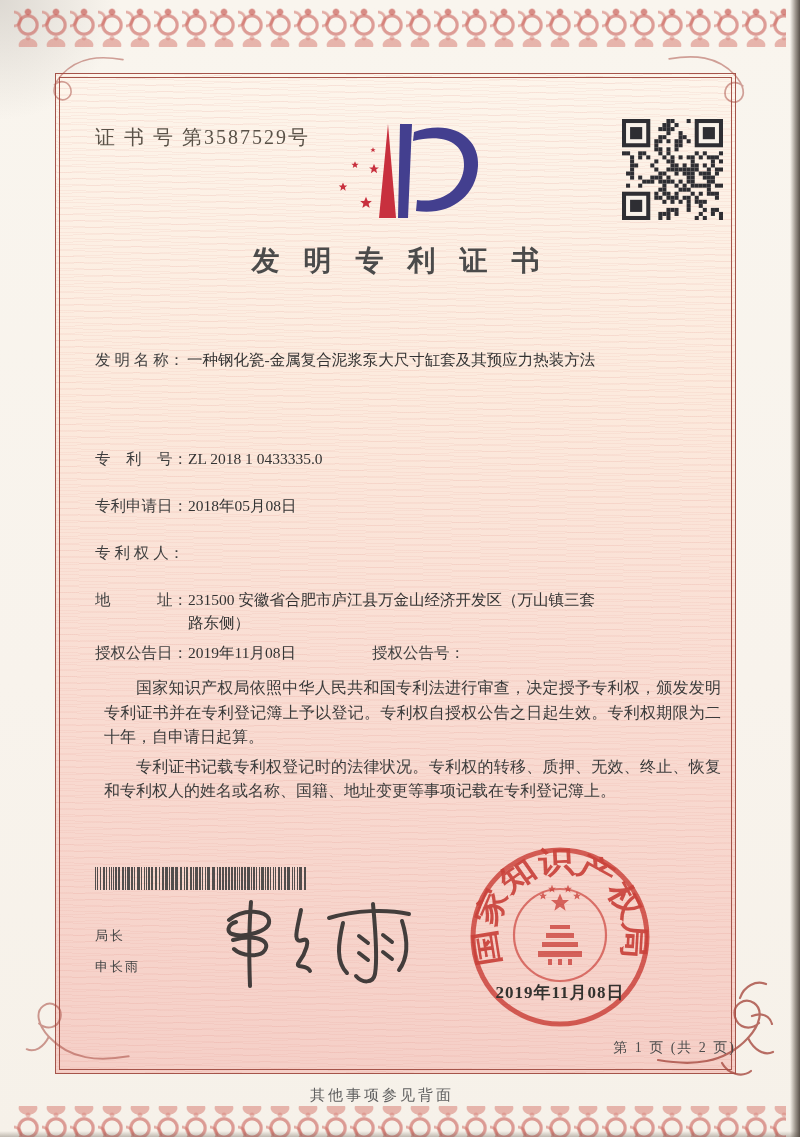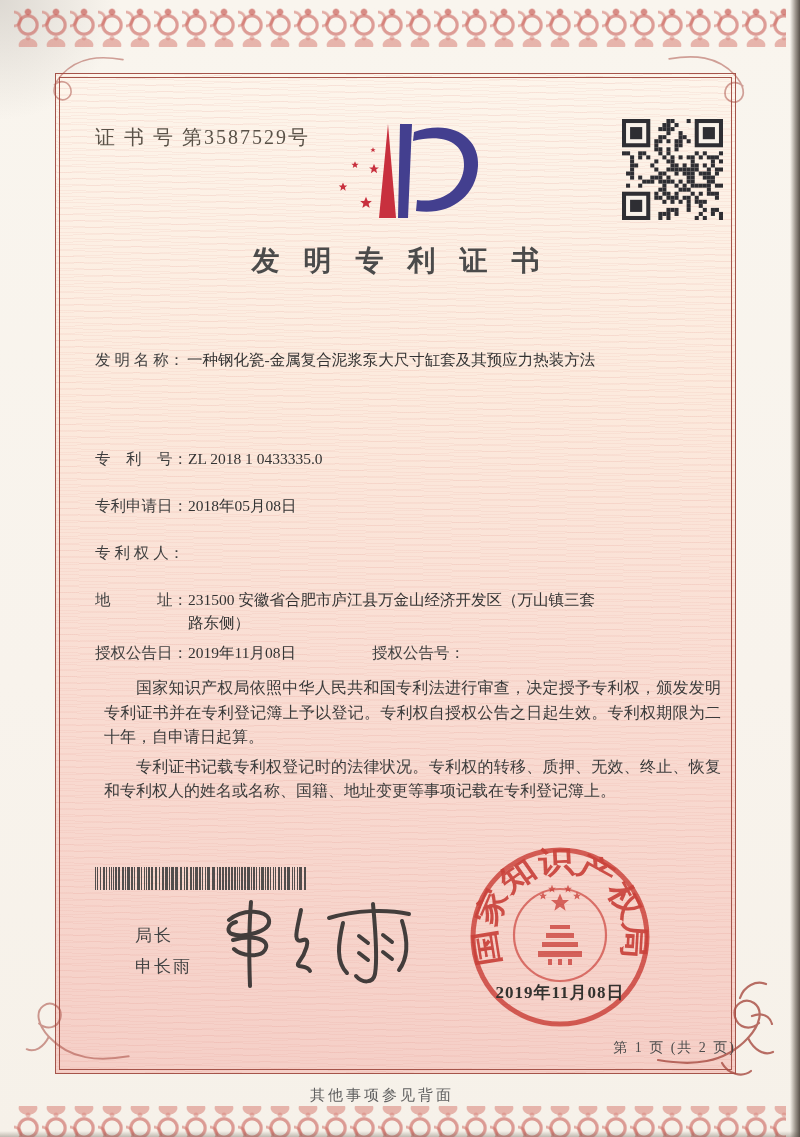--- a/index.html
+++ b/index.html
@@ -89,23 +89,22 @@
   .paras{
     left:104px;top:676px;width:617px;
     font-size:16px;line-height:24.5px;color:#3b3b3b;
     text-align:justify;
   }
   .paras p{margin:0;text-indent:2em;}
   .paras p + p{margin-top:5px;}
 
   .signer{
     left:95px;top:920px;
-    font-size:17px;font-weight:500;color:#444;line-height:31px;
+    font-size:13px;font-weight:500;color:#444;line-height:31px;
     letter-spacing:2px;
-    margin-left:40px;
   }
 
   .seal-date{
     left:458px;top:981px;width:204px;
     text-align:center;font-size:17px;font-weight:bold;color:#33322f;
     letter-spacing:1px;z-index:14;
   }
   .pagination{
     left:55px;top:1039px;width:681px;
     text-align:right;font-size:14px;color:#4c4c4c;letter-spacing:2px;

